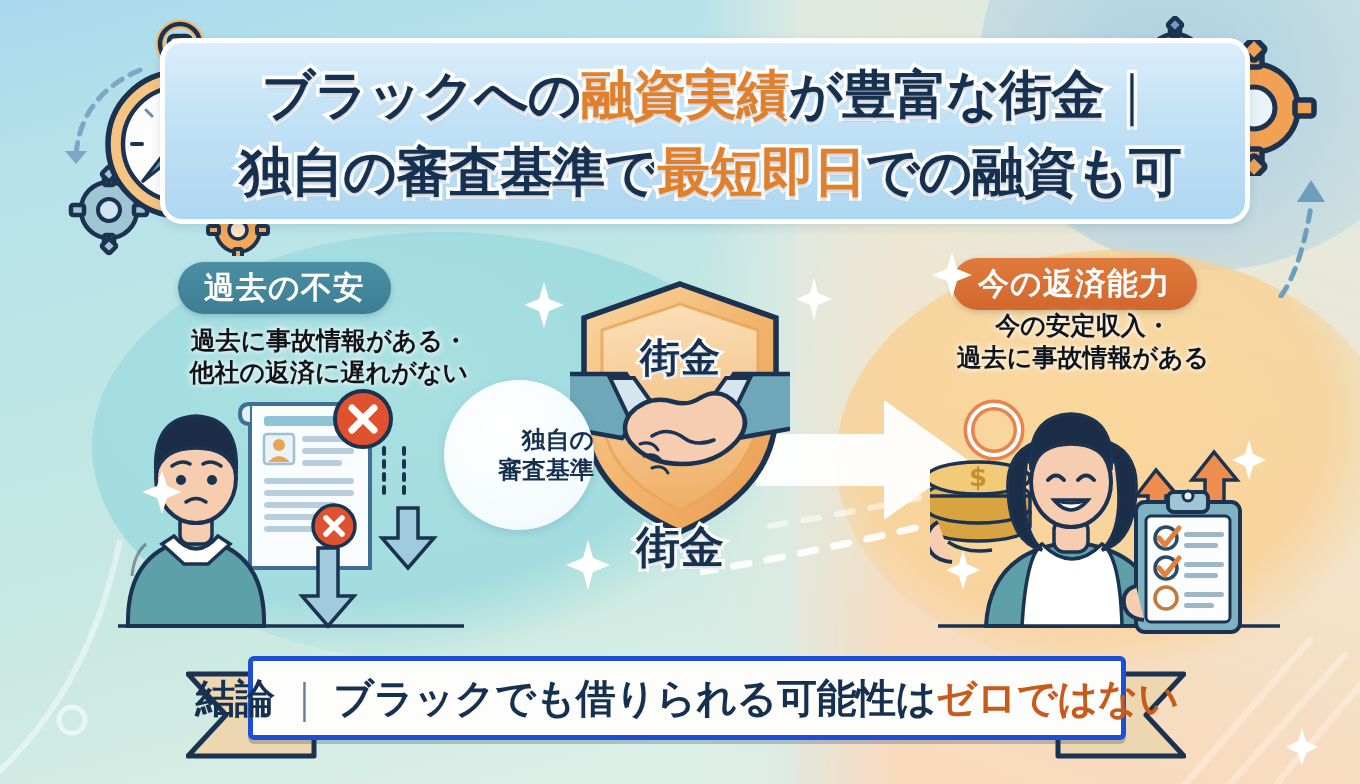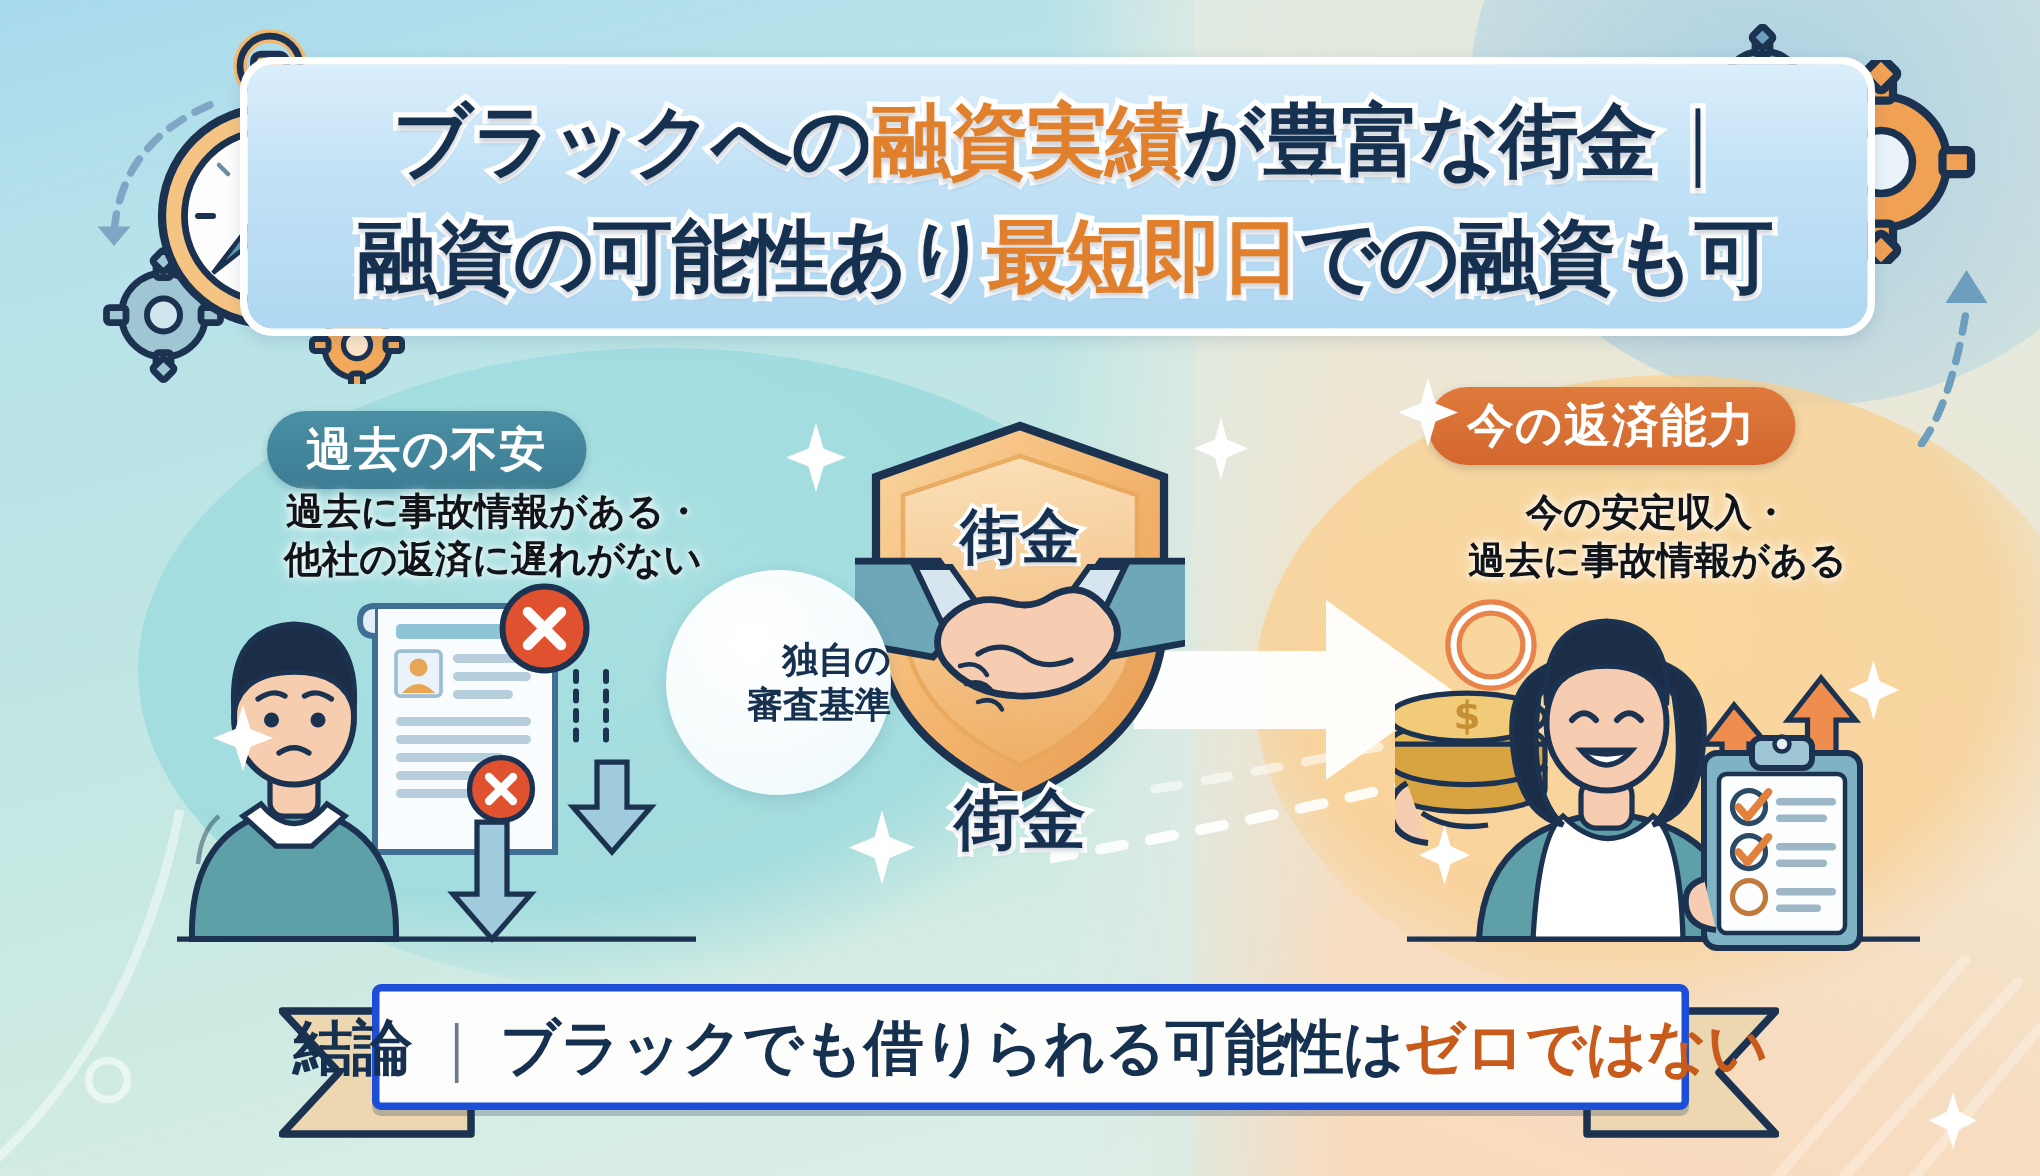--- a/index.html
+++ b/index.html
@@ -84,36 +84,36 @@
     display:flex; align-items:center; justify-content:center;
     padding:0 26px;
     font-family:"DejaVu Sans","Liberation Sans",sans-serif;
     font-weight:bold;
     font-size:31px;
     color:#ffffff;
     letter-spacing:1px;
     box-shadow:0 2px 6px rgba(30,60,80,0.22);
     white-space:nowrap;
   }
-  .badge-left  { left:178px; top:274px; background:linear-gradient(180deg,#4a8fa4 0%, #3d7d93 100%);justify-content:flex-end; }
+  .badge-left  { left:178px; top:262px; background:linear-gradient(180deg,#4a8fa4 0%, #3d7d93 100%);justify-content:flex-end; }
   .badge-right { left:952px; top:258px; background:linear-gradient(180deg,#e07a3c 0%, #d2672e 100%);font-family:Liberation Serif, serif; }
 
   .sub {
     position:absolute;
     font-family:"DejaVu Sans","Liberation Sans",sans-serif;
     font-weight:bold;
     font-size:25px;
     line-height:1.28;
     color:#111418;
     text-align:center;
     white-space:nowrap;
     text-shadow:0 0 5px rgba(255,255,255,0.95), 0 0 9px rgba(255,255,255,0.8);
   }
   .sub-left  { left:168px; top:325px; width:300px;text-align:right; }
-  .sub-right { left:940px; top:310px; width:330px;margin-top:16px; }
+  .sub-right { left:918px; top:310px; width:330px; }
 
   
   .circle-note {
     position:absolute; left:444px; top:380px; width:150px; height:150px;
     border-radius:50%;
     background:radial-gradient(circle at 38% 32%, #ffffff 0%, #f4fbfd 70%, #e6f4f8 100%);
     display:flex; flex-direction:column; align-items:flex-end; justify-content:center;
     box-shadow:0 3px 10px rgba(40,90,110,0.16);
     font-family:"DejaVu Sans","Liberation Sans",sans-serif;
     font-weight:bold; font-size:24px; color:#16304f; line-height:1.25;
@@ -290,21 +290,21 @@
     <path d="M 26 128 Q 46 100 56 38" stroke="#6e9ebd" stroke-width="5" fill="none" stroke-dasharray="11 9" stroke-linecap="round"></path>
     <path d="M 56 12 l -14 22 l 28 0 z" fill="#6e9ebd"></path>
   </svg>
 
   <div class="title-band"></div>
   <div class="title-lines">
     <div class="tline">
       <span>ブラックへの</span><span class="hl">融資実績</span><span>が豊富な街金</span><span class="sep">｜</span>
     </div>
     <div class="tline">
-      <span>融資の可能性あり</span><span class="hl">最短即日</span><span>での融資も可</span>
+      <span>独自の審査基準で</span><span class="hl">最短即日</span><span>での融資も可</span>
     </div>
   </div>
 
   <div class="badge badge-left">
     <span>過去の不安</span>
   </div>
   <div class="sub sub-left">
     <div>過去に事故情報がある・</div>
     <div>他社の返済に遅れがない</div>
   </div>

